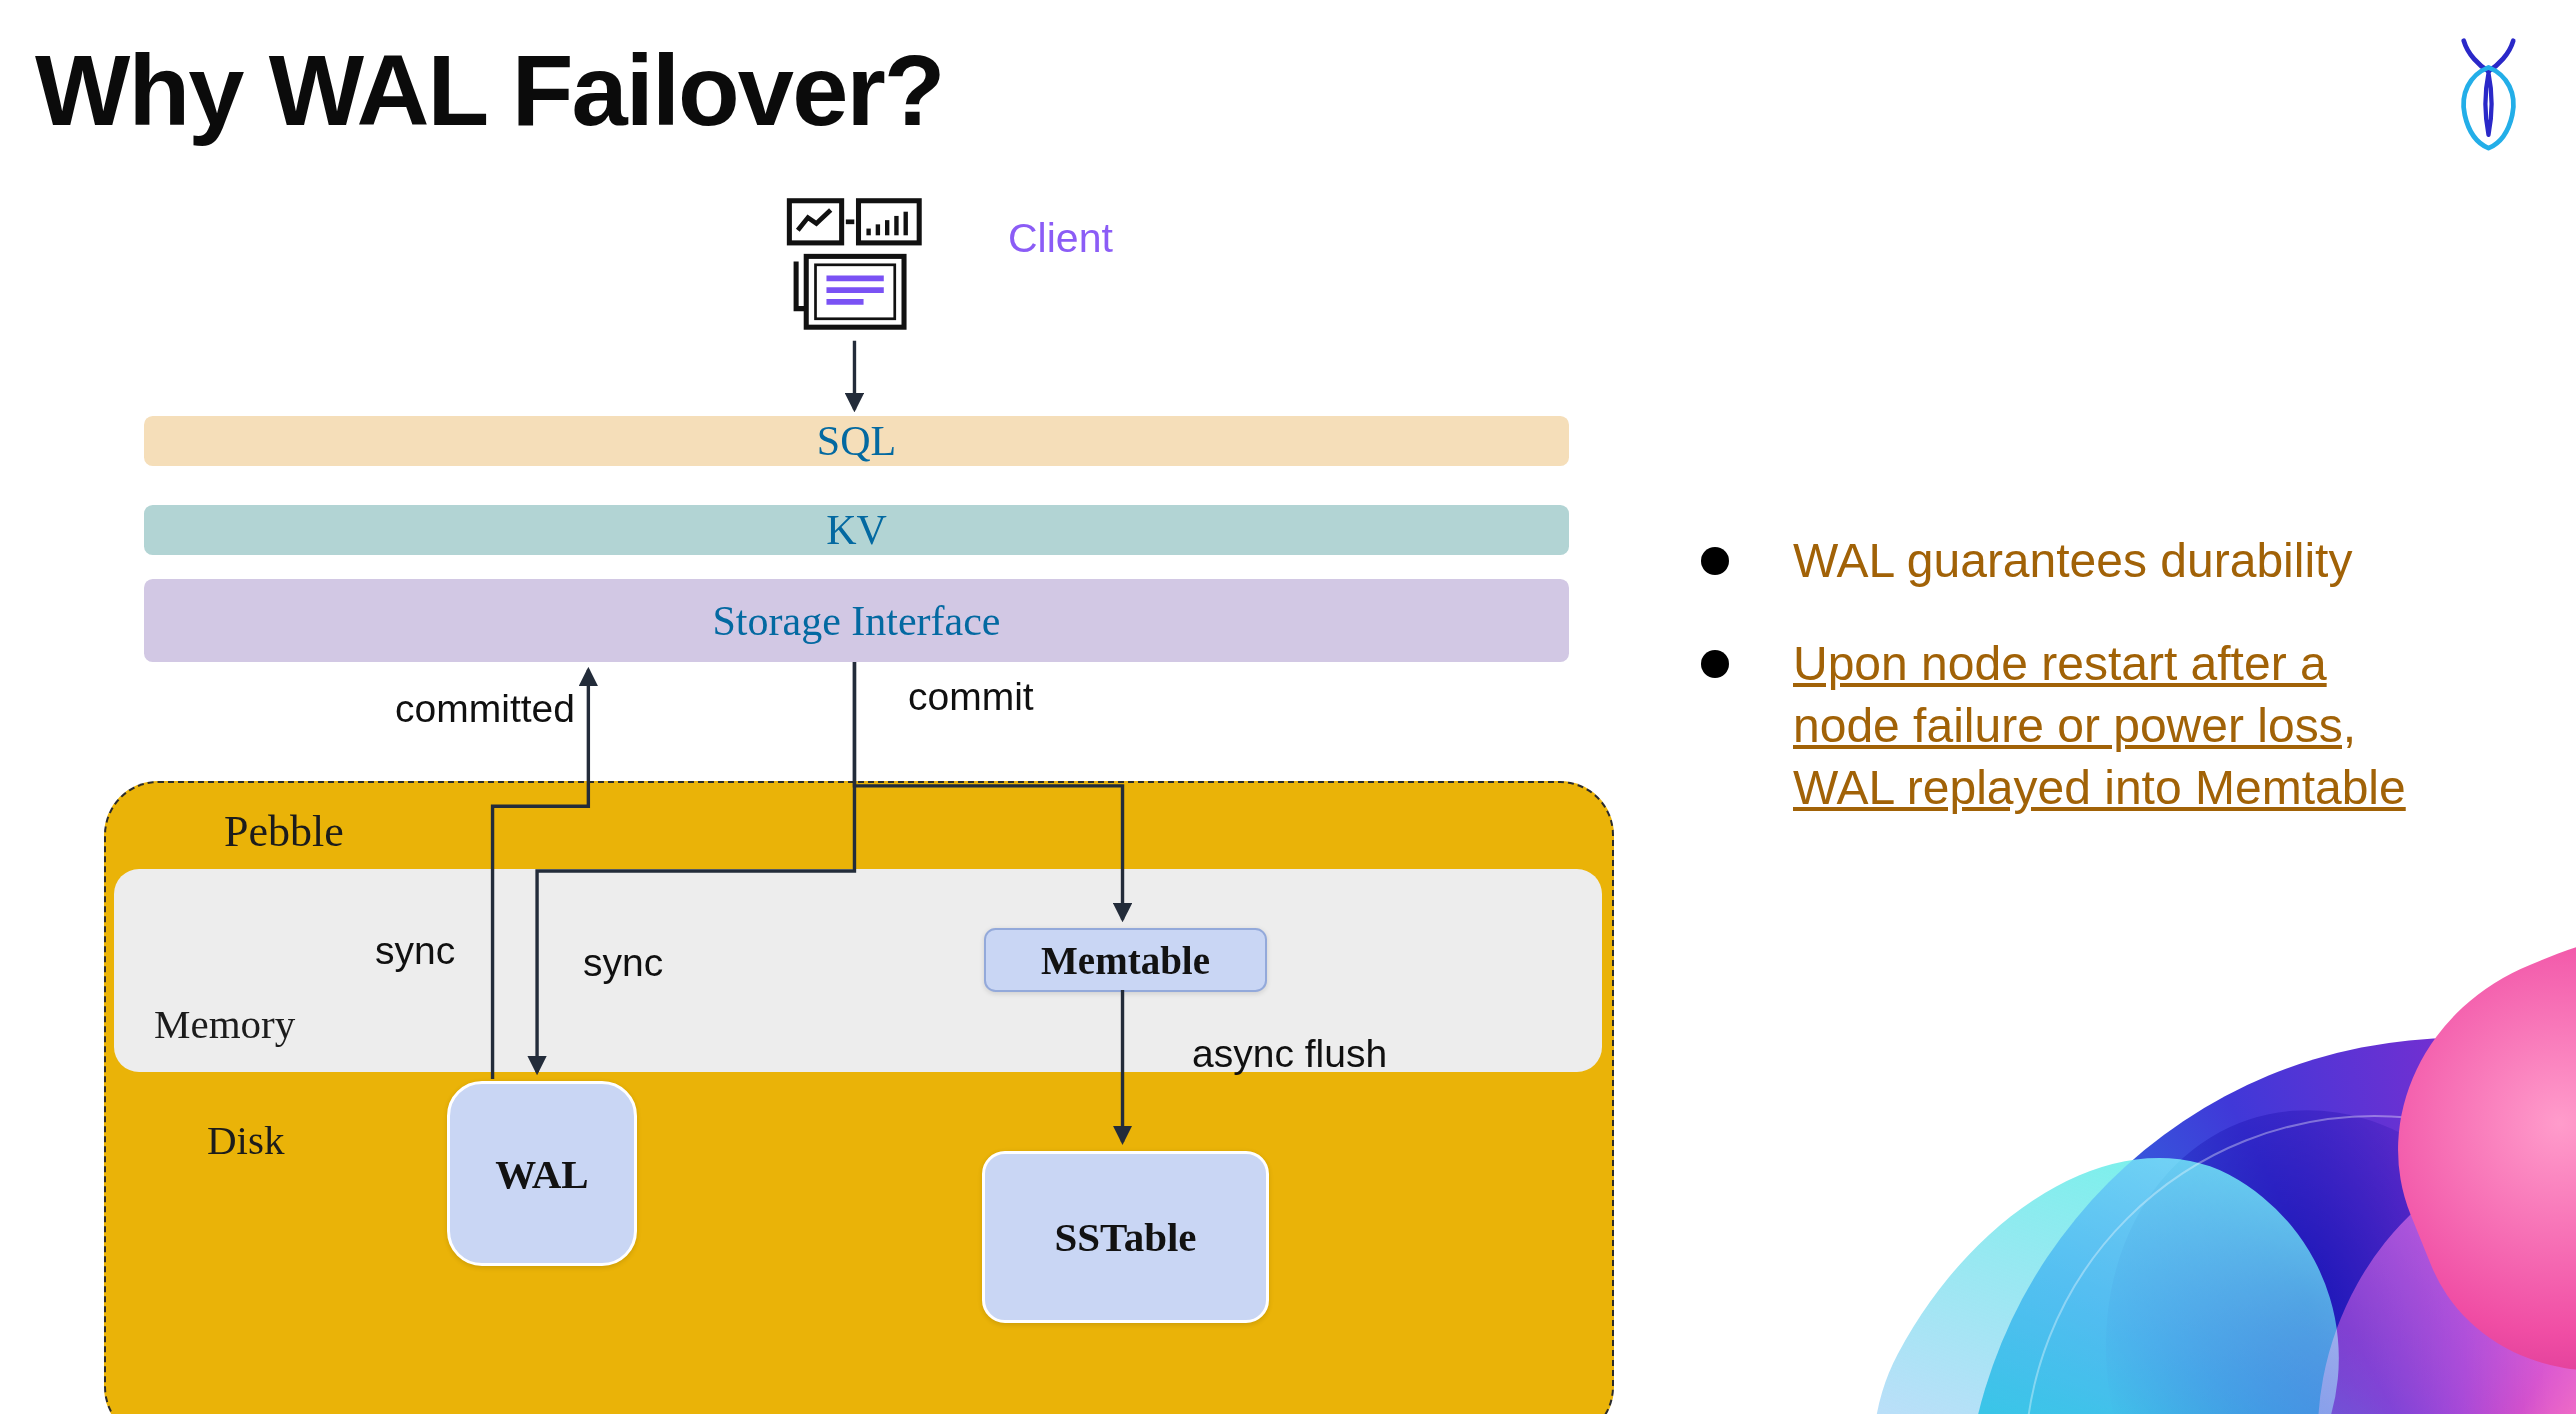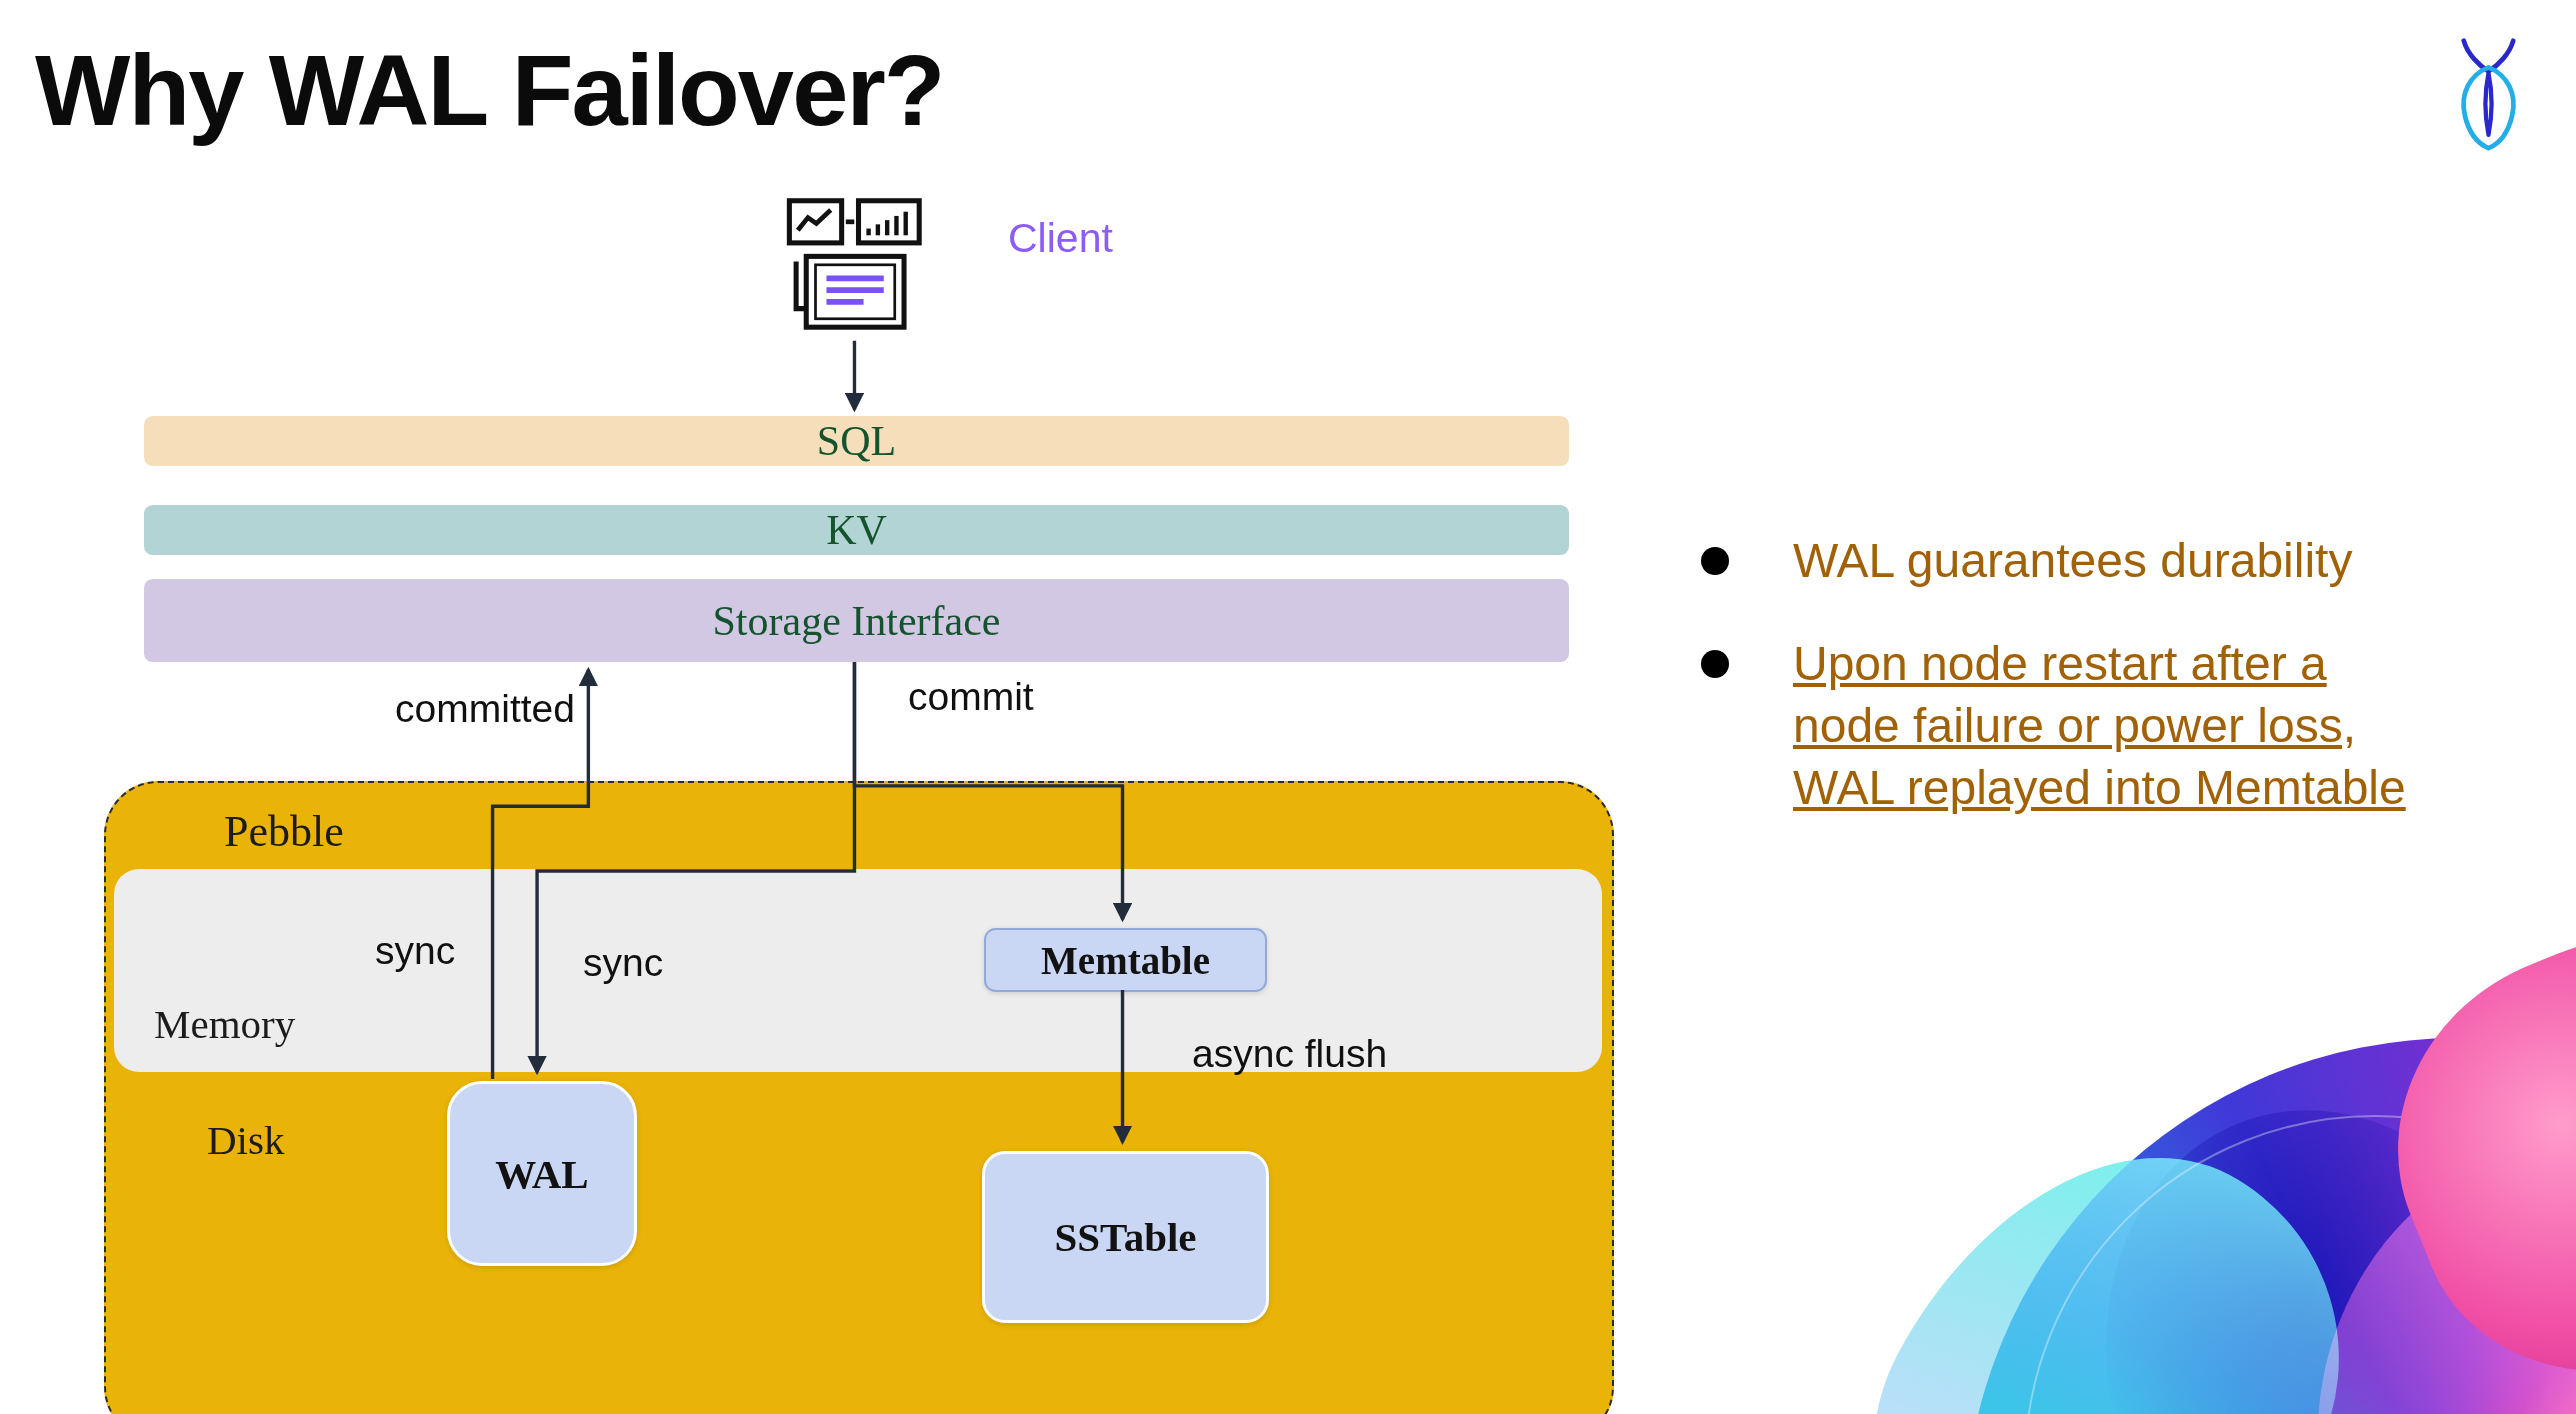--- a/index.html
+++ b/index.html
@@ -22,21 +22,21 @@
   #logo { position: absolute; left: 2441px; top: 37px; width: 95px; height: 114px; }
 
   
   #client-icon { position: absolute; left: 786px; top: 194px; width: 145px; height: 145px; }
   #lab-client { position: absolute; left: 1008px; top: 215px; font-size: 41px; color: #8b5cf6; }
 
   
   .layer {
     position: absolute; left: 144px; width: 1425px;
     display: flex; align-items: center; justify-content: center;
-    font-family: "Liberation Serif", serif; font-size: 42px; color: #14532d;
+    font-family: "Liberation Serif", serif; font-size: 42px; color: #0369a1;
     border-radius: 8.7px; z-index: 2;
   }
   #layer-sql { top: 416px; height: 50px; background: #f5deb9; }
   #layer-kv  { top: 505px; height: 50px; background: #b2d4d4; text-align: right; }
   #layer-si  { top: 579px; height: 83px; background: #d2c8e4; }
 
   
   #pebble {
     position: absolute; left: 104px; top: 781px; width: 1506px; height: 656px;
     background: #eab308; border: 2.9px dashed #2b2b2b; border-radius: 54px;

